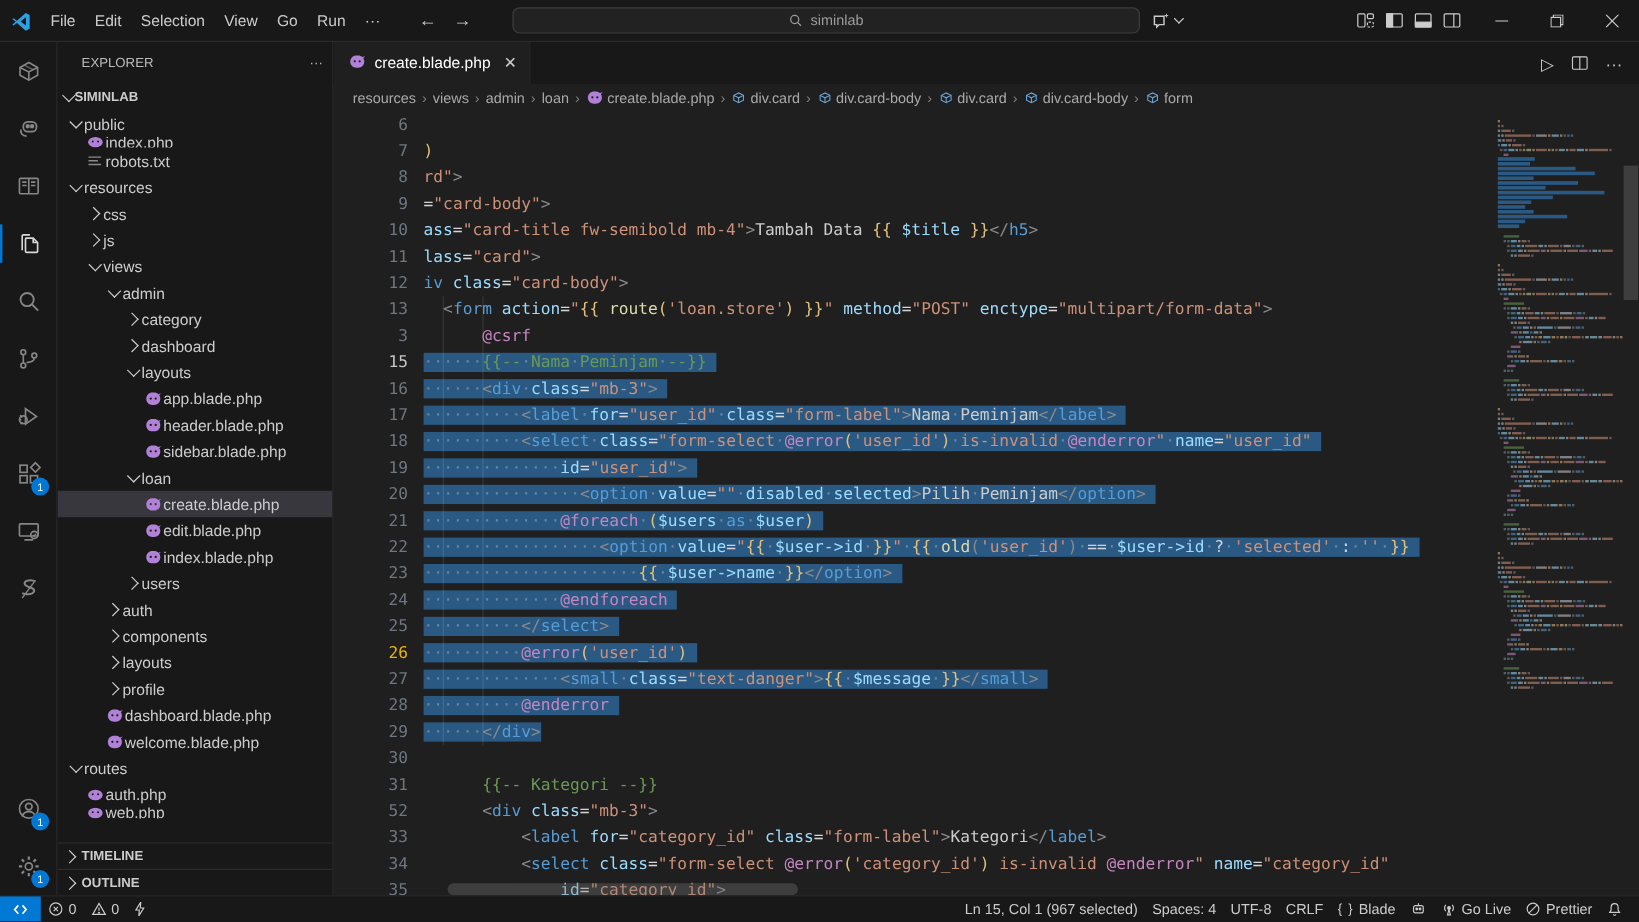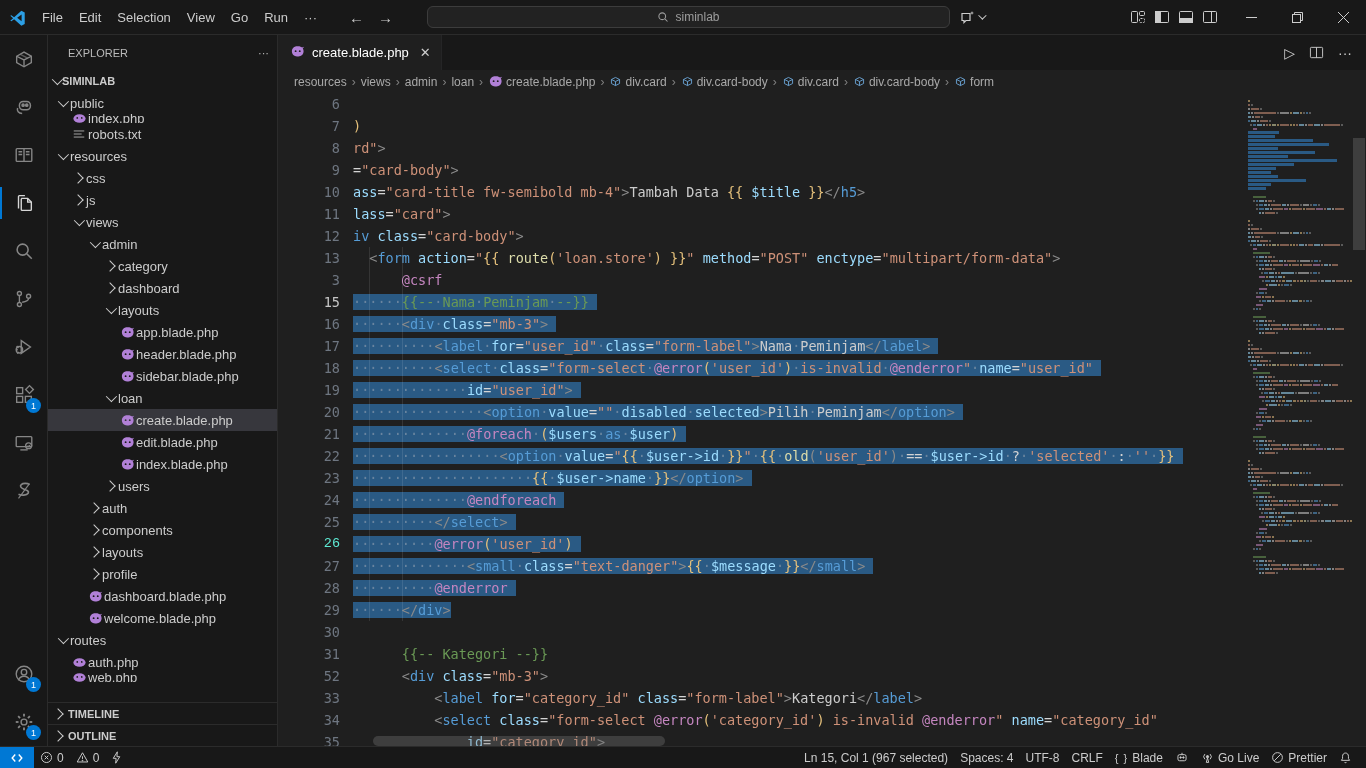--- a/index.html
+++ b/index.html
@@ -668,21 +668,21 @@
           </div>
           <div class="cline">
             <span class="ln" style="color: rgb(110, 118, 129);">24</span>
             <span class="ltext"><span class="selbg" style="background:#2a5a84"><span class="ws" style="color:#7e93a8;opacity:.75">·</span><span class="ws" style="color:#7e93a8;opacity:.75">·</span><span class="ws" style="color:#7e93a8;opacity:.75">·</span><span class="ws" style="color:#7e93a8;opacity:.75">·</span><span class="ws" style="color:#7e93a8;opacity:.75">·</span><span class="ws" style="color:#7e93a8;opacity:.75">·</span><span class="ws" style="color:#7e93a8;opacity:.75">·</span><span class="ws" style="color:#7e93a8;opacity:.75">·</span><span class="ws" style="color:#7e93a8;opacity:.75">·</span><span class="ws" style="color:#7e93a8;opacity:.75">·</span><span class="ws" style="color:#7e93a8;opacity:.75">·</span><span class="ws" style="color:#7e93a8;opacity:.75">·</span><span class="ws" style="color:#7e93a8;opacity:.75">·</span><span class="ws" style="color:#7e93a8;opacity:.75">·</span><span style="color:#c586c0">@endforeach</span></span></span>
           </div>
           <div class="cline">
             <span class="ln" style="color: rgb(110, 118, 129);">25</span>
             <span class="ltext"><span class="selbg" style="background:#2a5a84"><span class="ws" style="color:#7e93a8;opacity:.75">·</span><span class="ws" style="color:#7e93a8;opacity:.75">·</span><span class="ws" style="color:#7e93a8;opacity:.75">·</span><span class="ws" style="color:#7e93a8;opacity:.75">·</span><span class="ws" style="color:#7e93a8;opacity:.75">·</span><span class="ws" style="color:#7e93a8;opacity:.75">·</span><span class="ws" style="color:#7e93a8;opacity:.75">·</span><span class="ws" style="color:#7e93a8;opacity:.75">·</span><span class="ws" style="color:#7e93a8;opacity:.75">·</span><span class="ws" style="color:#7e93a8;opacity:.75">·</span><span style="color:#8a8a8a">&lt;/</span><span style="color:#569cd6">select</span><span style="color:#8a8a8a">&gt;</span></span></span>
           </div>
           <div class="cline">
-            <span class="ln" style="color: #5eead4; font-family: Liberation Mono, monospace;">26</span>
+            <span class="ln" style="color: #eab308;">26</span>
             <span class="ltext"><span class="selbg" style="background:#2a5a84"><span class="ws" style="color:#7e93a8;opacity:.75">·</span><span class="ws" style="color:#7e93a8;opacity:.75">·</span><span class="ws" style="color:#7e93a8;opacity:.75">·</span><span class="ws" style="color:#7e93a8;opacity:.75">·</span><span class="ws" style="color:#7e93a8;opacity:.75">·</span><span class="ws" style="color:#7e93a8;opacity:.75">·</span><span class="ws" style="color:#7e93a8;opacity:.75">·</span><span class="ws" style="color:#7e93a8;opacity:.75">·</span><span class="ws" style="color:#7e93a8;opacity:.75">·</span><span class="ws" style="color:#7e93a8;opacity:.75">·</span><span style="color:#c586c0">@error</span><span style="color:#e5c07b">(</span><span style="color:#ce9178">'user_id'</span><span style="color:#e5c07b">)</span></span></span>
           </div>
           <div class="cline">
             <span class="ln" style="color: rgb(110, 118, 129);">27</span>
             <span class="ltext"><span class="selbg" style="background:#2a5a84"><span class="ws" style="color:#7e93a8;opacity:.75">·</span><span class="ws" style="color:#7e93a8;opacity:.75">·</span><span class="ws" style="color:#7e93a8;opacity:.75">·</span><span class="ws" style="color:#7e93a8;opacity:.75">·</span><span class="ws" style="color:#7e93a8;opacity:.75">·</span><span class="ws" style="color:#7e93a8;opacity:.75">·</span><span class="ws" style="color:#7e93a8;opacity:.75">·</span><span class="ws" style="color:#7e93a8;opacity:.75">·</span><span class="ws" style="color:#7e93a8;opacity:.75">·</span><span class="ws" style="color:#7e93a8;opacity:.75">·</span><span class="ws" style="color:#7e93a8;opacity:.75">·</span><span class="ws" style="color:#7e93a8;opacity:.75">·</span><span class="ws" style="color:#7e93a8;opacity:.75">·</span><span class="ws" style="color:#7e93a8;opacity:.75">·</span><span style="color:#8a8a8a">&lt;</span><span style="color:#569cd6">small</span><span style="color:#9cdcfe"></span><span class="ws" style="color:#7e93a8;opacity:.75">·</span><span style="color:#9cdcfe">class</span><span style="color:#d4d4d4">=</span><span style="color:#ce9178">"text-danger"</span><span style="color:#8a8a8a">&gt;</span><span style="color:#e5c07b">{{</span><span class="ws" style="color:#7e93a8;opacity:.75">·</span><span style="color:#e5c07b"></span><span style="color:#9cdcfe">$message</span><span style="color:#e5c07b"></span><span class="ws" style="color:#7e93a8;opacity:.75">·</span><span style="color:#e5c07b">}}</span><span style="color:#8a8a8a">&lt;/</span><span style="color:#569cd6">small</span><span style="color:#8a8a8a">&gt;</span></span></span>
           </div>
           <div class="cline">
             <span class="ln" style="color: rgb(110, 118, 129);">28</span>
             <span class="ltext"><span class="selbg" style="background:#2a5a84"><span class="ws" style="color:#7e93a8;opacity:.75">·</span><span class="ws" style="color:#7e93a8;opacity:.75">·</span><span class="ws" style="color:#7e93a8;opacity:.75">·</span><span class="ws" style="color:#7e93a8;opacity:.75">·</span><span class="ws" style="color:#7e93a8;opacity:.75">·</span><span class="ws" style="color:#7e93a8;opacity:.75">·</span><span class="ws" style="color:#7e93a8;opacity:.75">·</span><span class="ws" style="color:#7e93a8;opacity:.75">·</span><span class="ws" style="color:#7e93a8;opacity:.75">·</span><span class="ws" style="color:#7e93a8;opacity:.75">·</span><span style="color:#c586c0">@enderror</span></span></span>
           </div>

